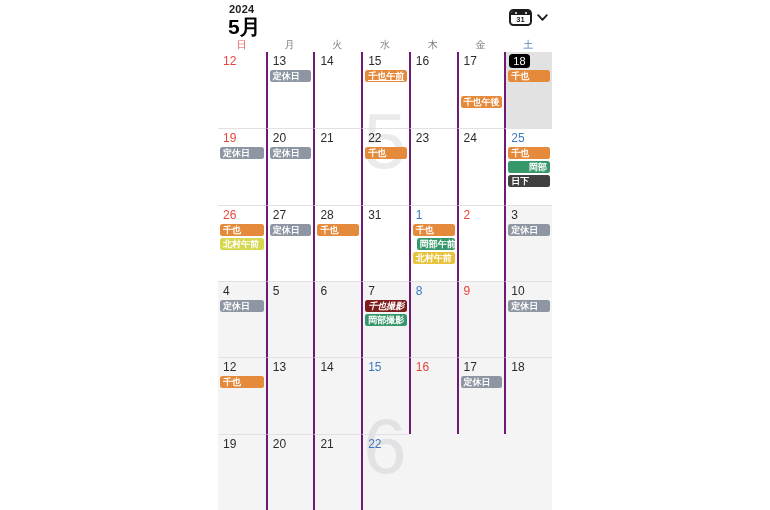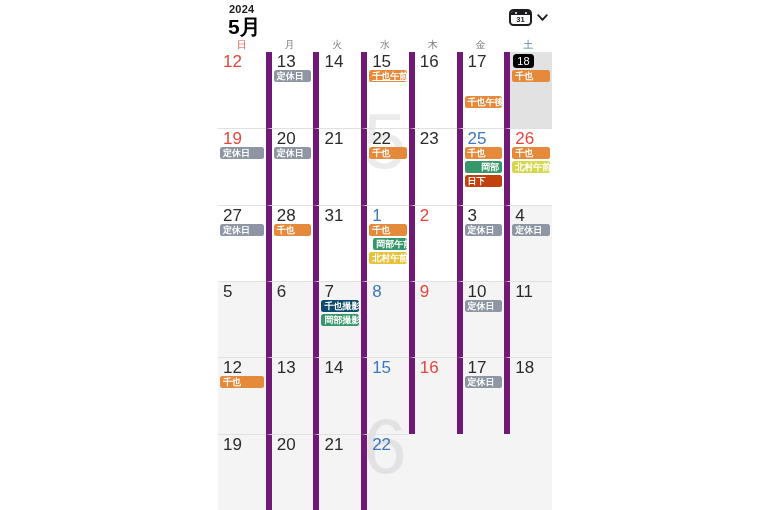--- a/index.html
+++ b/index.html
@@ -36,25 +36,25 @@
   .bglayer { display:grid; grid-template-columns:repeat(7,1fr); grid-template-rows:repeat(6,1fr); z-index:0; }
   .bgcell { background:transparent; }
   .bgcell.june { background:#f4f4f5; }
   .bgcell.selected { background:#e2e2e2; }
   .wmlayer { z-index:1; pointer-events:none; }
   .wm { position:absolute; left:0; right:0; text-align:center; font-size:78px;
         line-height:78px; font-weight:400; }
   .wm5 { top:50px;  color:#ebebec; }
   .wm6 { top:355px; color:#e2e2e4; }
   .grid { display:grid; grid-template-columns:repeat(7,1fr); grid-template-rows:repeat(6,1fr); z-index:2; }
-  .cell { overflow:hidden; border-left:6px solid #701a75; border-top:1px solid #e1e1e2; }
+  .cell { overflow:hidden; border-left:2px solid #701a75; border-top:1px solid #e1e1e2; }
   .grid .cell:nth-child(7n+1) { border-left:none; }
   .grid .cell:nth-child(-n+7) { border-top:none; }
 
-  .date { margin:3px 0 2px; padding-left:5px; font-size:17px; line-height:13px;
+  .date { margin:3px 0 2px; padding-left:5px; font-size:12px; line-height:13px;
           font-weight:400; color:#2b2b2b; }
   .date.sun { color:#e2463c; }
   .date.sat { color:#3c78be; }
   .date.sel { width:max-content; margin:2px 2px 2px 3px; padding:1px 4px 1px;
               background:#000; color:#fff; border-radius:3.5px; font-size:11px; line-height:12px; }
 
   .badge { margin:0 2px 2px 2px; padding:1px 3px 1px; border-radius:2.5px;
            font-size:9px; line-height:10px; font-weight:600; color:#fff;
            white-space:nowrap; overflow:hidden; }
 </style>
@@ -178,24 +178,27 @@
             <div class="date weekday">21</div>
           </div>
           <div class="cell">
             <div class="date weekday">22</div>
             <div class="badge" style="background: rgb(229, 137, 59);">千也</div>
           </div>
           <div class="cell">
             <div class="date weekday">23</div>
           </div>
           <div class="cell">
+            <div class="date weekday">24</div>
+          </div>
+          <div class="cell">
             <div class="date sat">25</div>
             <div class="badge" style="background: rgb(229, 137, 59);">千也</div>
             <div class="badge" style="background: rgb(54, 151, 106); text-align: right;">岡部</div>
-            <div class="badge" style="background: #c2410c;">日下</div>
+            <div class="badge" style="background: #404040;">日下</div>
           </div>
           <div class="cell">
             <div class="date sun">26</div>
             <div class="badge" style="background: rgb(229, 137, 59);">千也</div>
             <div class="badge" style="background: rgb(213, 216, 79);">北村午前</div>
           </div>
           <div class="cell">
             <div class="date weekday">27</div>
             <div class="badge" style="background: rgb(141, 150, 162);">定休日</div>
           </div>
@@ -224,35 +227,32 @@
             <div class="badge" style="background: rgb(141, 150, 162);">定休日</div>
           </div>
           <div class="cell">
             <div class="date weekday">5</div>
           </div>
           <div class="cell">
             <div class="date weekday">6</div>
           </div>
           <div class="cell">
             <div class="date weekday">7</div>
-            <div class="badge" style="background: #0c4a6e;">千也撮影</div>
+            <div class="badge" style="background: #7f1d1d; font-style: italic;">千也撮影</div>
             <div class="badge" style="background: rgb(54, 151, 106);">岡部撮影</div>
           </div>
           <div class="cell">
             <div class="date sat">8</div>
           </div>
           <div class="cell">
             <div class="date sun">9</div>
           </div>
           <div class="cell">
             <div class="date weekday">10</div>
             <div class="badge" style="background: rgb(141, 150, 162);">定休日</div>
-          </div>
-          <div class="cell">
-            <div class="date weekday">11</div>
           </div>
           <div class="cell">
             <div class="date weekday">12</div>
             <div class="badge" style="background: rgb(229, 137, 59);">千也</div>
           </div>
           <div class="cell">
             <div class="date weekday">13</div>
           </div>
           <div class="cell">
             <div class="date weekday">14</div>

